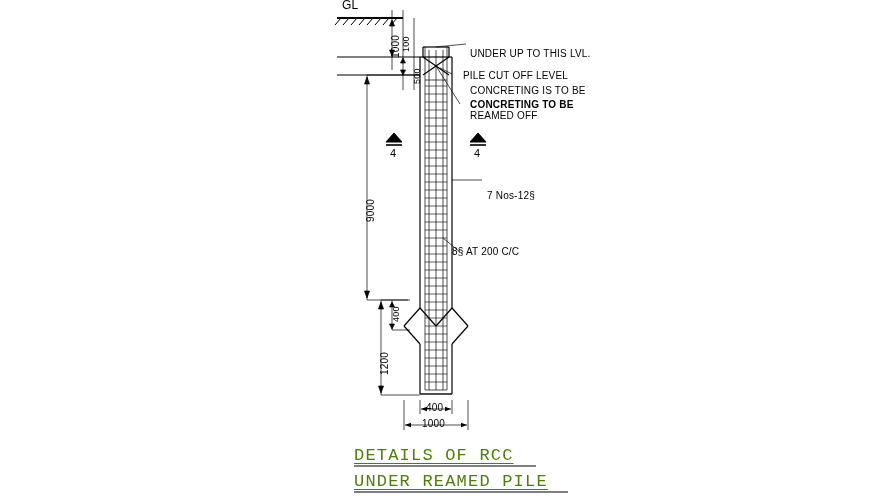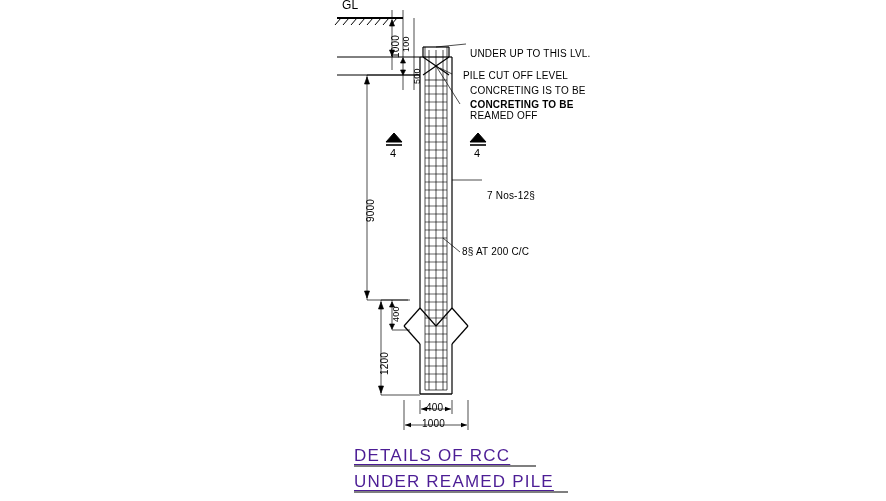--- a/index.html
+++ b/index.html
@@ -23,23 +23,23 @@
     white-space: pre;
     line-height: 11px;
     letter-spacing: 0.2px;
   }
   .lbl.vert {
     transform-origin: 0 0;
     transform: rotate(-90deg);
   }
   .title {
     position: absolute;
-    font-family: Liberation Sans, sans-serif;
+    font-family: Liberation Mono, monospace;
     font-size: 17px;
-    color: #4c1d95;
+    color: #4d7c0f;
     white-space: pre;
     letter-spacing: 1.2px;
     text-decoration: underline;
     text-underline-offset: 3px;
   }
   svg {
     position: absolute;
     left: 0;
     top: 0;
   }
@@ -245,21 +245,21 @@
   <div class="lbl" style="left:470px; top:37px;margin-top:48px;">CONCRETING IS TO BE</div>
   <div class="lbl" style="left:470px; top:48px;">UNDER UP TO THIS LVL.</div>
 
   <div class="lbl" style="left:455px; top:70px;padding-left:8px;">PILE CUT OFF LEVEL</div>
 
   <div class="lbl" style="left:470px; top:99px;font-weight:bold;">CONCRETING TO BE</div>
   <div class="lbl" style="left:470px; top:110px;">REAMED OFF</div>
 
   <div class="lbl" style="left:487px; top:190px;">7 Nos-12§</div>
 
-  <div class="lbl" style="left:462px; top:246px;text-align:right;">8§ AT 200 C/C</div>
+  <div class="lbl" style="left:452px; top:246px;text-align:right;">8§ AT 200 C/C</div>
 
   <div class="lbl" style="left:390px; top:148px; font-size:11px;">4</div>
   <div class="lbl" style="left:474px; top:148px; font-size:11px;">4</div>
 
   <div class="title" style="left:354px; top:446px;">DETAILS OF RCC</div>
   <div class="title" style="left:354px; top:472px;">UNDER REAMED PILE</div>
 
 </div>
 
 </body></html>

